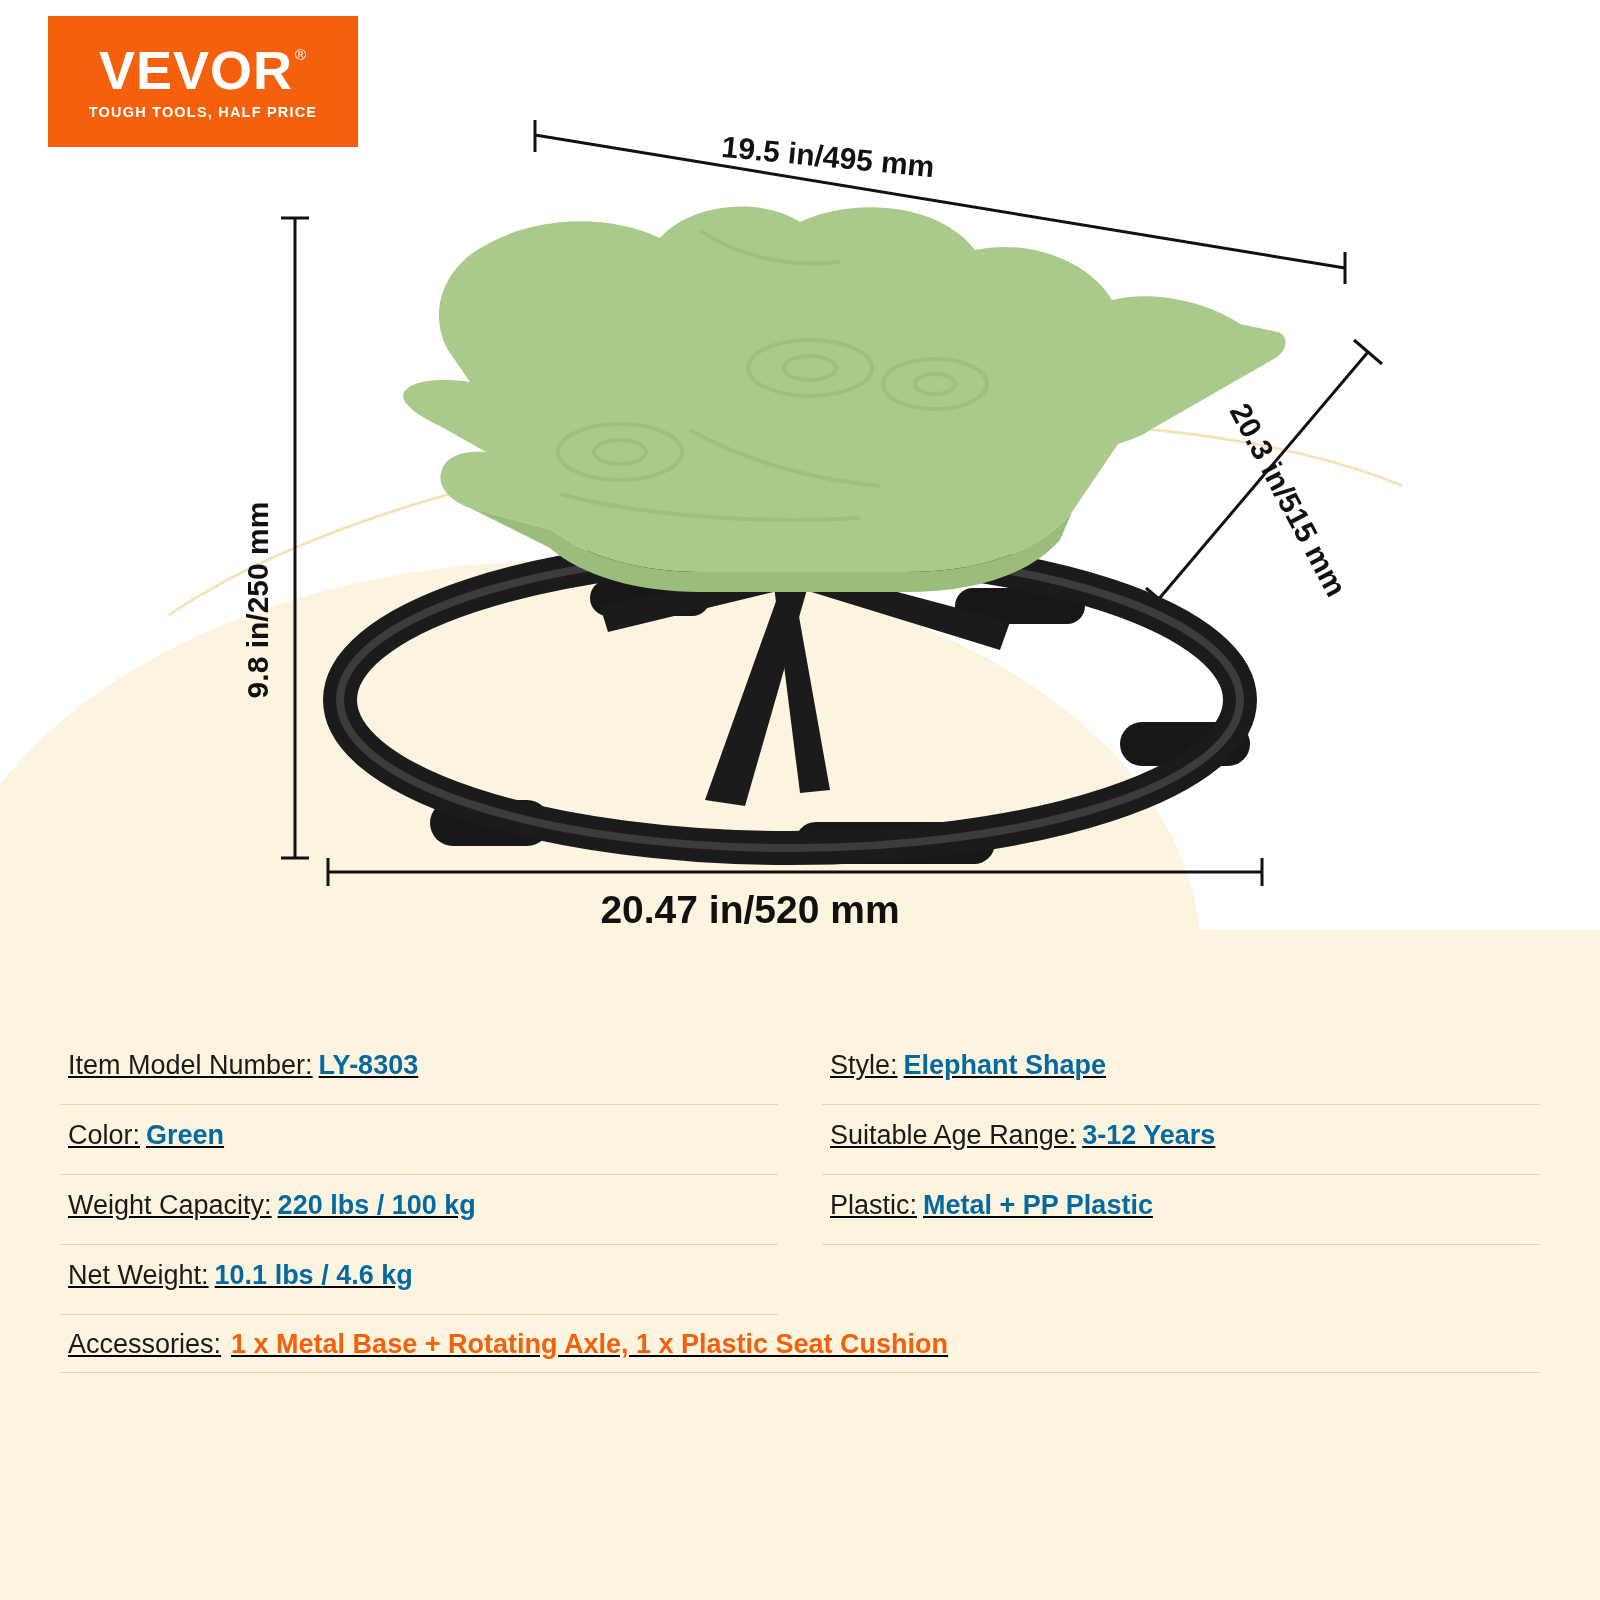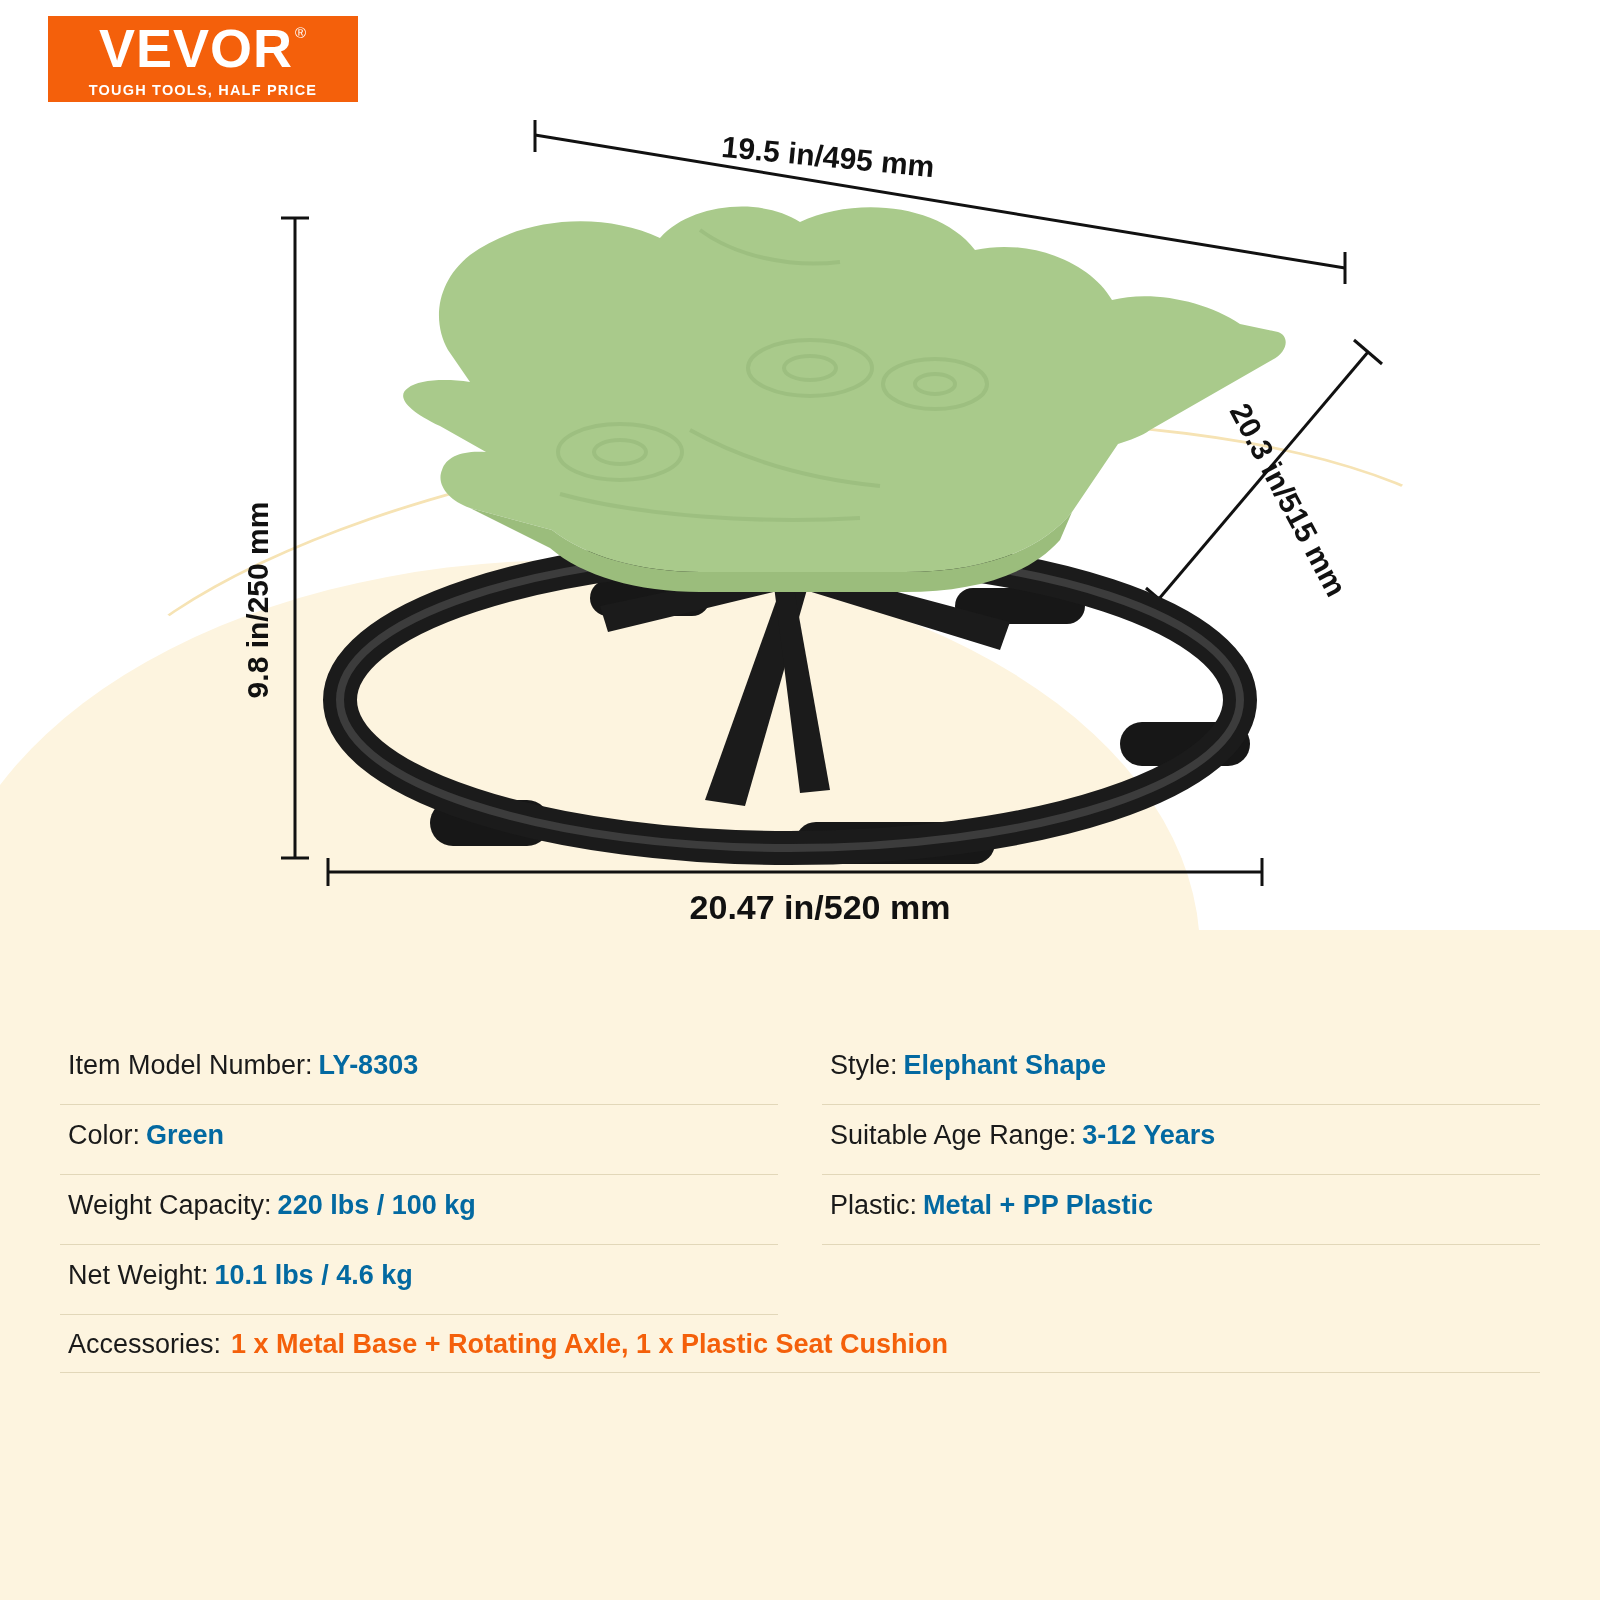--- a/index.html
+++ b/index.html
@@ -45,21 +45,21 @@
     transform: rotate(-6deg);
     z-index: 0;
   }
 
   
   .logo {
     position: absolute;
     left: 48px;
     top: 16px;
     width: 310px;
-    height: 86px;
+    height: 131px;
     background: #f4600b;
     z-index: 5;
     display: flex;
     flex-direction: column;
     align-items: center;
     justify-content: center;
   }
   .logo-word {
     color: #ffffff;
     font-weight: bold;
@@ -96,37 +96,38 @@
   
   .dim {
     position: absolute;
     font-weight: bold;
     color: #111111;
     font-size: 30px;
     white-space: nowrap;
     z-index: 4;
   }
   .dim-top { left: 828px; top: 140px; transform: translateX(-50%) rotate(5.5deg); }
-  .dim-bottom { left: 820px; top: 888px; transform: translateX(-50%); font-size: 34px; }
+  .dim-bottom { left: 750px; top: 888px; transform: translateX(-50%); font-size: 39px; }
   .dim-left {
     left: 258px; top: 600px;
     transform: translate(-50%, -50%) rotate(-90deg);
   }
   .dim-right {
     left: 1288px; top: 500px;
     transform: translate(-50%, -50%) rotate(62deg);
   }
 
   
   .specs {
     position: absolute;
     left: 60px;
     top: 1035px;
     width: 1480px;
     z-index: 5;
+    text-decoration: underline;
   }
   .spec-grid {
     display: grid;
     grid-template-columns: 1fr 1fr;
     column-gap: 44px;
   }
   .spec-cell {
     padding: 14px 4px 12px 8px;
     border-bottom: 1.5px solid #e2d7b9;
     font-size: 27px;

